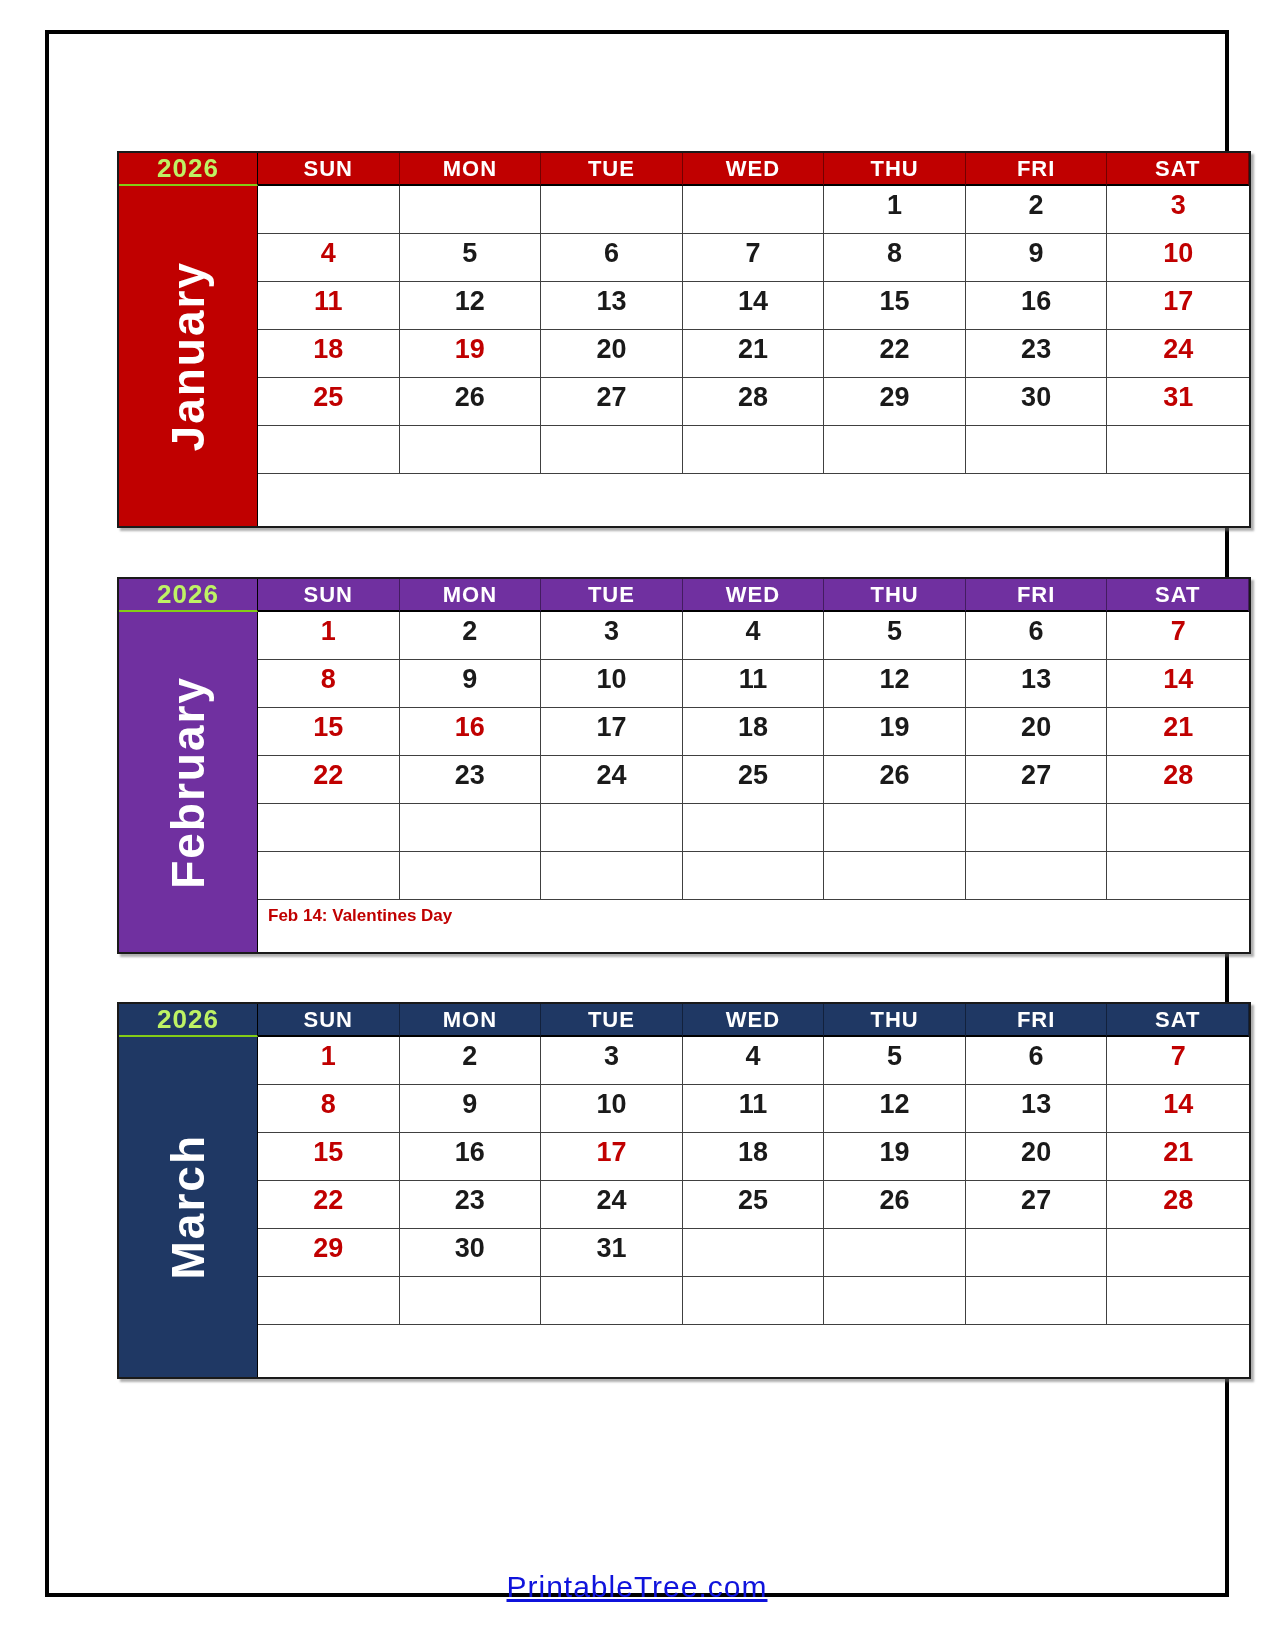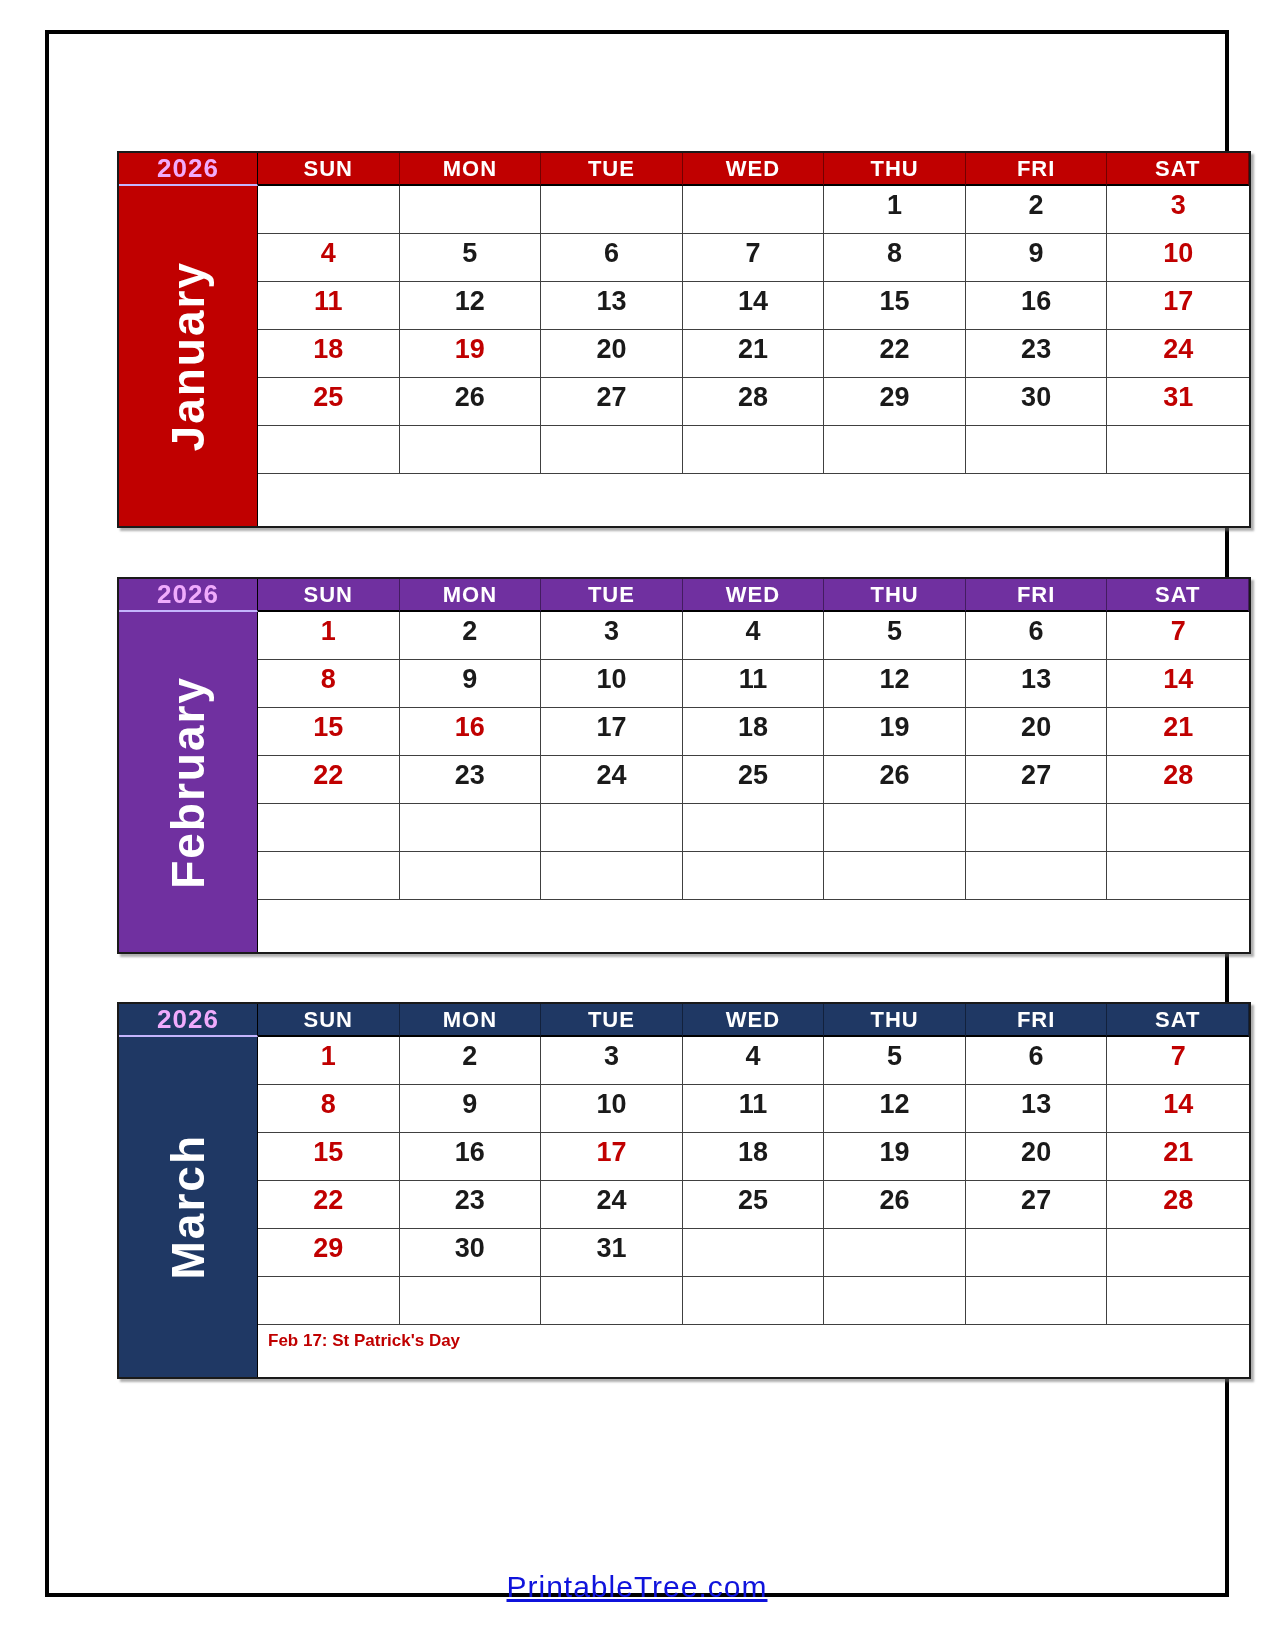--- a/index.html
+++ b/index.html
@@ -35,26 +35,26 @@
     background: #ffffff;
     box-shadow: 3px 3px 2px rgba(110,110,110,0.55);
   }
   .month-january  { top: 117px; }
   .month-february { top: 543px; }
   .month-march    { top: 968px; }
 
   .year-cell {
     grid-column: 1; grid-row: 1;
     background: var(--accent);
-    color: #f0abfc;
+    color: #bef264;
     display: flex; align-items: center; justify-content: center;
     font-size: 26px;
     letter-spacing: 1px;
     border-right: 1px solid #000000;
-    border-bottom: 2px solid #c4b5fd;
+    border-bottom: 2px solid #84cc16;
   }
   .day-header {
     background: var(--accent);
     color: #ffffff;
     display: flex; align-items: center; justify-content: center;
     font-size: 22px;
     letter-spacing: 1px;
     border-right: 1px solid rgba(0,0,0,0.4);
     border-bottom: 2px solid #000000;
   }
@@ -224,20 +224,21 @@
           <div class="date-cell" style="grid-area: 6 / 7;"></div>
           <div class="date-cell last-col" style="grid-area: 6 / 8;"></div>
           <div class="date-cell" style="grid-area: 7 / 2;"></div>
           <div class="date-cell" style="grid-area: 7 / 3;"></div>
           <div class="date-cell" style="grid-area: 7 / 4;"></div>
           <div class="date-cell" style="grid-area: 7 / 5;"></div>
           <div class="date-cell" style="grid-area: 7 / 6;"></div>
           <div class="date-cell" style="grid-area: 7 / 7;"></div>
           <div class="date-cell last-col" style="grid-area: 7 / 8;"></div>
           <div class="holiday-cell">
+            <div class="holiday-line">Feb 14: Valentines Day</div>
           </div>
         </div>
         <div class="month month-march" style="--accent: #1F3864; --date-red: #C00000; --holiday-red: #C00000;">
           <div class="year-cell">2026</div>
           <div class="day-header">SUN</div>
           <div class="day-header">MON</div>
           <div class="day-header">TUE</div>
           <div class="day-header">WED</div>
           <div class="day-header">THU</div>
           <div class="day-header">FRI</div>
@@ -280,22 +281,19 @@
           <div class="date-cell" style="grid-area: 6 / 6;"></div>
           <div class="date-cell" style="grid-area: 6 / 7;"></div>
           <div class="date-cell last-col" style="grid-area: 6 / 8;"></div>
           <div class="date-cell" style="grid-area: 7 / 2;"></div>
           <div class="date-cell" style="grid-area: 7 / 3;"></div>
           <div class="date-cell" style="grid-area: 7 / 4;"></div>
           <div class="date-cell" style="grid-area: 7 / 5;"></div>
           <div class="date-cell" style="grid-area: 7 / 6;"></div>
           <div class="date-cell" style="grid-area: 7 / 7;"></div>
           <div class="date-cell last-col" style="grid-area: 7 / 8;"></div>
-          <div class="holiday-cell">
-            <div class="holiday-line">Feb 17: St Patrick's Day</div>
-          </div>
         </div>
       </div>
     <div class="footer">
       <a>PrintableTree.com</a>
     </div>
   </div>
 </div>
 
 </body></html>

